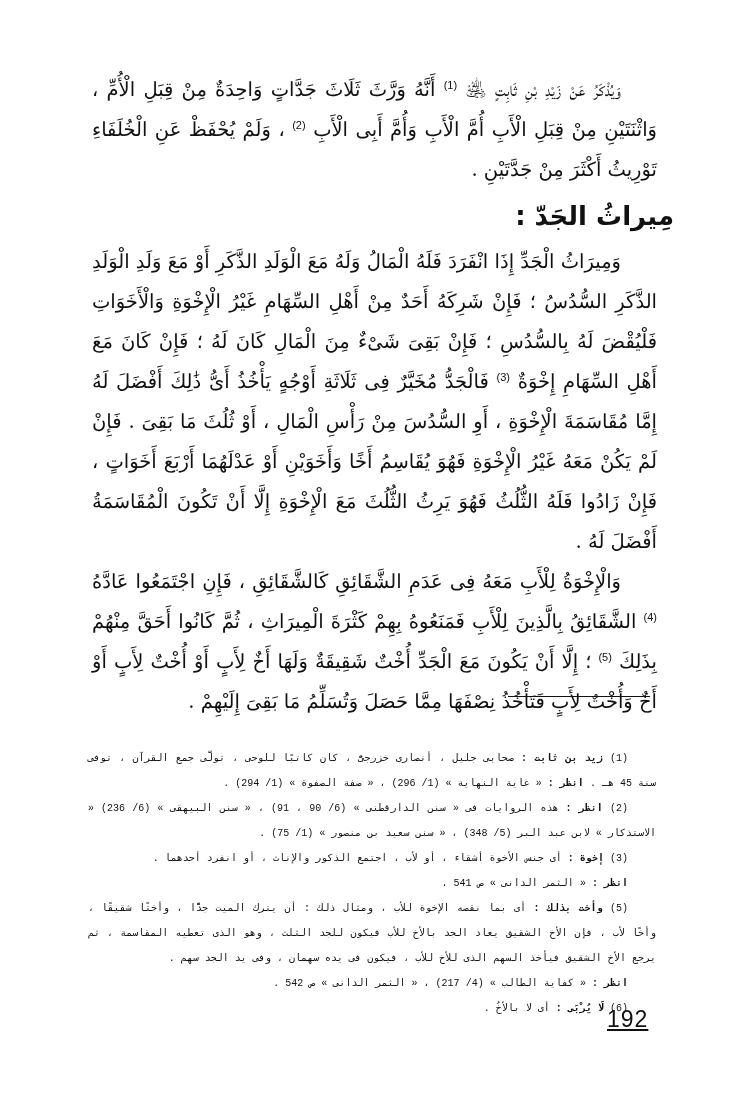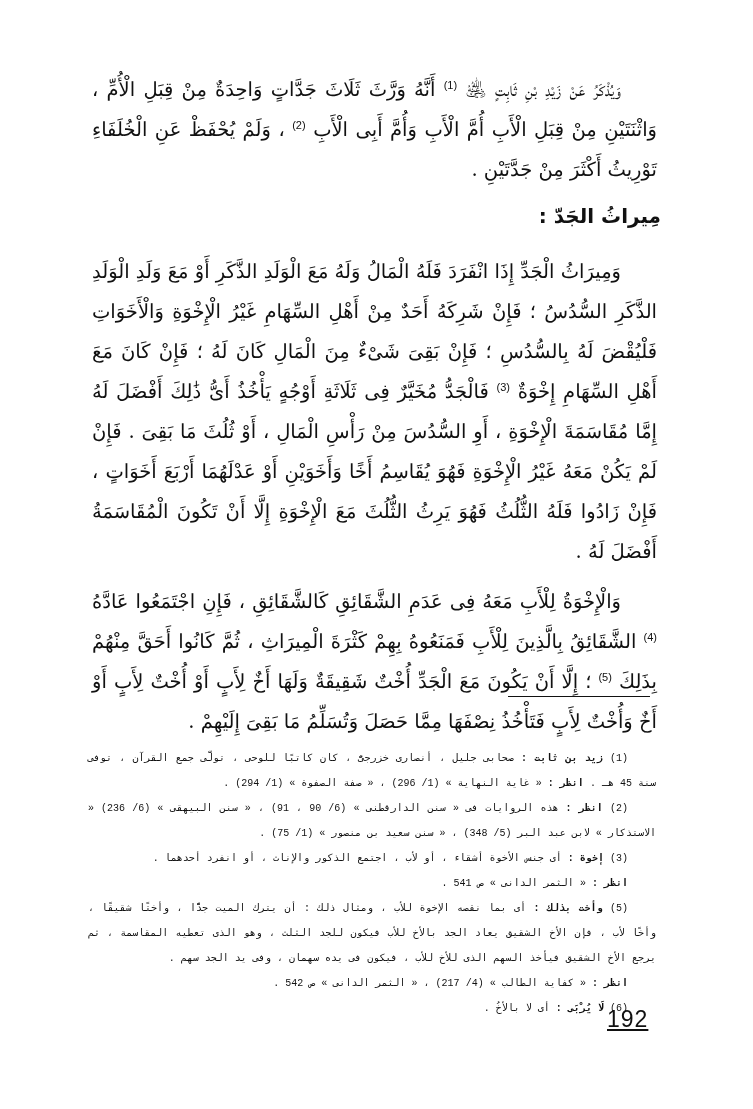--- a/index.html
+++ b/index.html
@@ -28,29 +28,29 @@
       text-align: justify;
       text-align-last: right;
       font-family: "DejaVu Serif", "Liberation Serif", serif;
       font-size: 19.5px;
       line-height: 40px;
     }
     .para {
       margin: 0;
       text-indent: 36px;
     }
-    .para + .para { margin-top: 10px; }
+    .para + .para { }
     .heading {
       position: absolute;
       top: 196px;
-      right: 92px;
+      right: 79px;
       direction: rtl;
       font-family: "DejaVu Sans", "Liberation Sans", sans-serif;
       font-weight: bold;
-      font-size: 20px;
+      font-size: 26px;
       line-height: 40px;
     }
     sup.fn-ref {
       font-family: "Liberation Sans", sans-serif;
       font-size: 11px;
       vertical-align: super;
       line-height: 0;
     }
     .separator {
       position: absolute;
@@ -97,21 +97,21 @@
       <span>وَيُذْكَرُ عَنْ زَيْدِ بْنِ ثَابِتٍ ﵁</span>
       <sup class="fn-ref">(1)</sup>
       <span>أَنَّهُ وَرَّثَ ثَلَاثَ جَدَّاتٍ وَاحِدَةٌ مِنْ قِبَلِ الْأُمِّ ، وَاثْنَتَيْنِ مِنْ قِبَلِ الْأَبِ أُمَّ الْأَبِ وَأُمَّ أَبِى الْأَبِ</span>
       <sup class="fn-ref">(2)</sup>
       <span>، وَلَمْ يُحْفَظْ عَنِ الْخُلَفَاءِ تَوْرِيثُ أَكْثَرَ مِنْ جَدَّتَيْنِ .</span>
     </p>
   </div>
 
   <div class="heading">مِيراثُ الجَدّ :</div>
 
-  <div class="main-text" style="top: 252px;">
+  <div class="main-text" style="top: 242px;">
     <p class="para">
       <span>وَمِيرَاثُ الْجَدِّ إِذَا انْفَرَدَ فَلَهُ الْمَالُ وَلَهُ مَعَ الْوَلَدِ الذَّكَرِ أَوْ مَعَ وَلَدِ الْوَلَدِ الذَّكَرِ السُّدُسُ ؛ فَإِنْ شَرِكَهُ أَحَدٌ مِنْ أَهْلِ السِّهَامِ غَيْرُ الْإِخْوَةِ وَالْأَخَوَاتِ فَلْيُقْضَ لَهُ بِالسُّدُسِ ؛ فَإِنْ بَقِىَ شَىْءٌ مِنَ الْمَالِ كَانَ لَهُ ؛ فَإِنْ كَانَ مَعَ أَهْلِ السِّهَامِ إِخْوَةٌ</span>
       <sup class="fn-ref">(3)</sup>
       <span>فَالْجَدُّ مُخَيَّرٌ فِى ثَلَاثَةِ أَوْجُهٍ يَأْخُذُ أَىُّ ذَٰلِكَ أَفْضَلَ لَهُ إِمَّا مُقَاسَمَةَ الْإِخْوَةِ ، أَوِ السُّدُسَ مِنْ رَأْسِ الْمَالِ ، أَوْ ثُلُثَ مَا بَقِىَ . فَإِنْ لَمْ يَكُنْ مَعَهُ غَيْرُ الْإِخْوَةِ فَهُوَ يُقَاسِمُ أَخًا وَأَخَوَيْنِ أَوْ عَدْلَهُمَا أَرْبَعَ أَخَوَاتٍ ، فَإِنْ زَادُوا فَلَهُ الثُّلُثُ فَهُوَ يَرِثُ الثُّلُثَ مَعَ الْإِخْوَةِ إِلَّا أَنْ تَكُونَ الْمُقَاسَمَةُ أَفْضَلَ لَهُ .</span>
     </p>
     <p class="para">
       <span>وَالْإِخْوَةُ لِلْأَبِ مَعَهُ فِى عَدَمِ الشَّقَائِقِ كَالشَّقَائِقِ ، فَإِنِ اجْتَمَعُوا عَادَّهُ</span>
       <sup class="fn-ref">(4)</sup>
       <span>الشَّقَائِقُ بِالَّذِينَ لِلْأَبِ فَمَنَعُوهُ بِهِمْ كَثْرَةَ الْمِيرَاثِ ، ثُمَّ كَانُوا أَحَقَّ مِنْهُمْ بِذَلِكَ</span>
       <sup class="fn-ref">(5)</sup>

